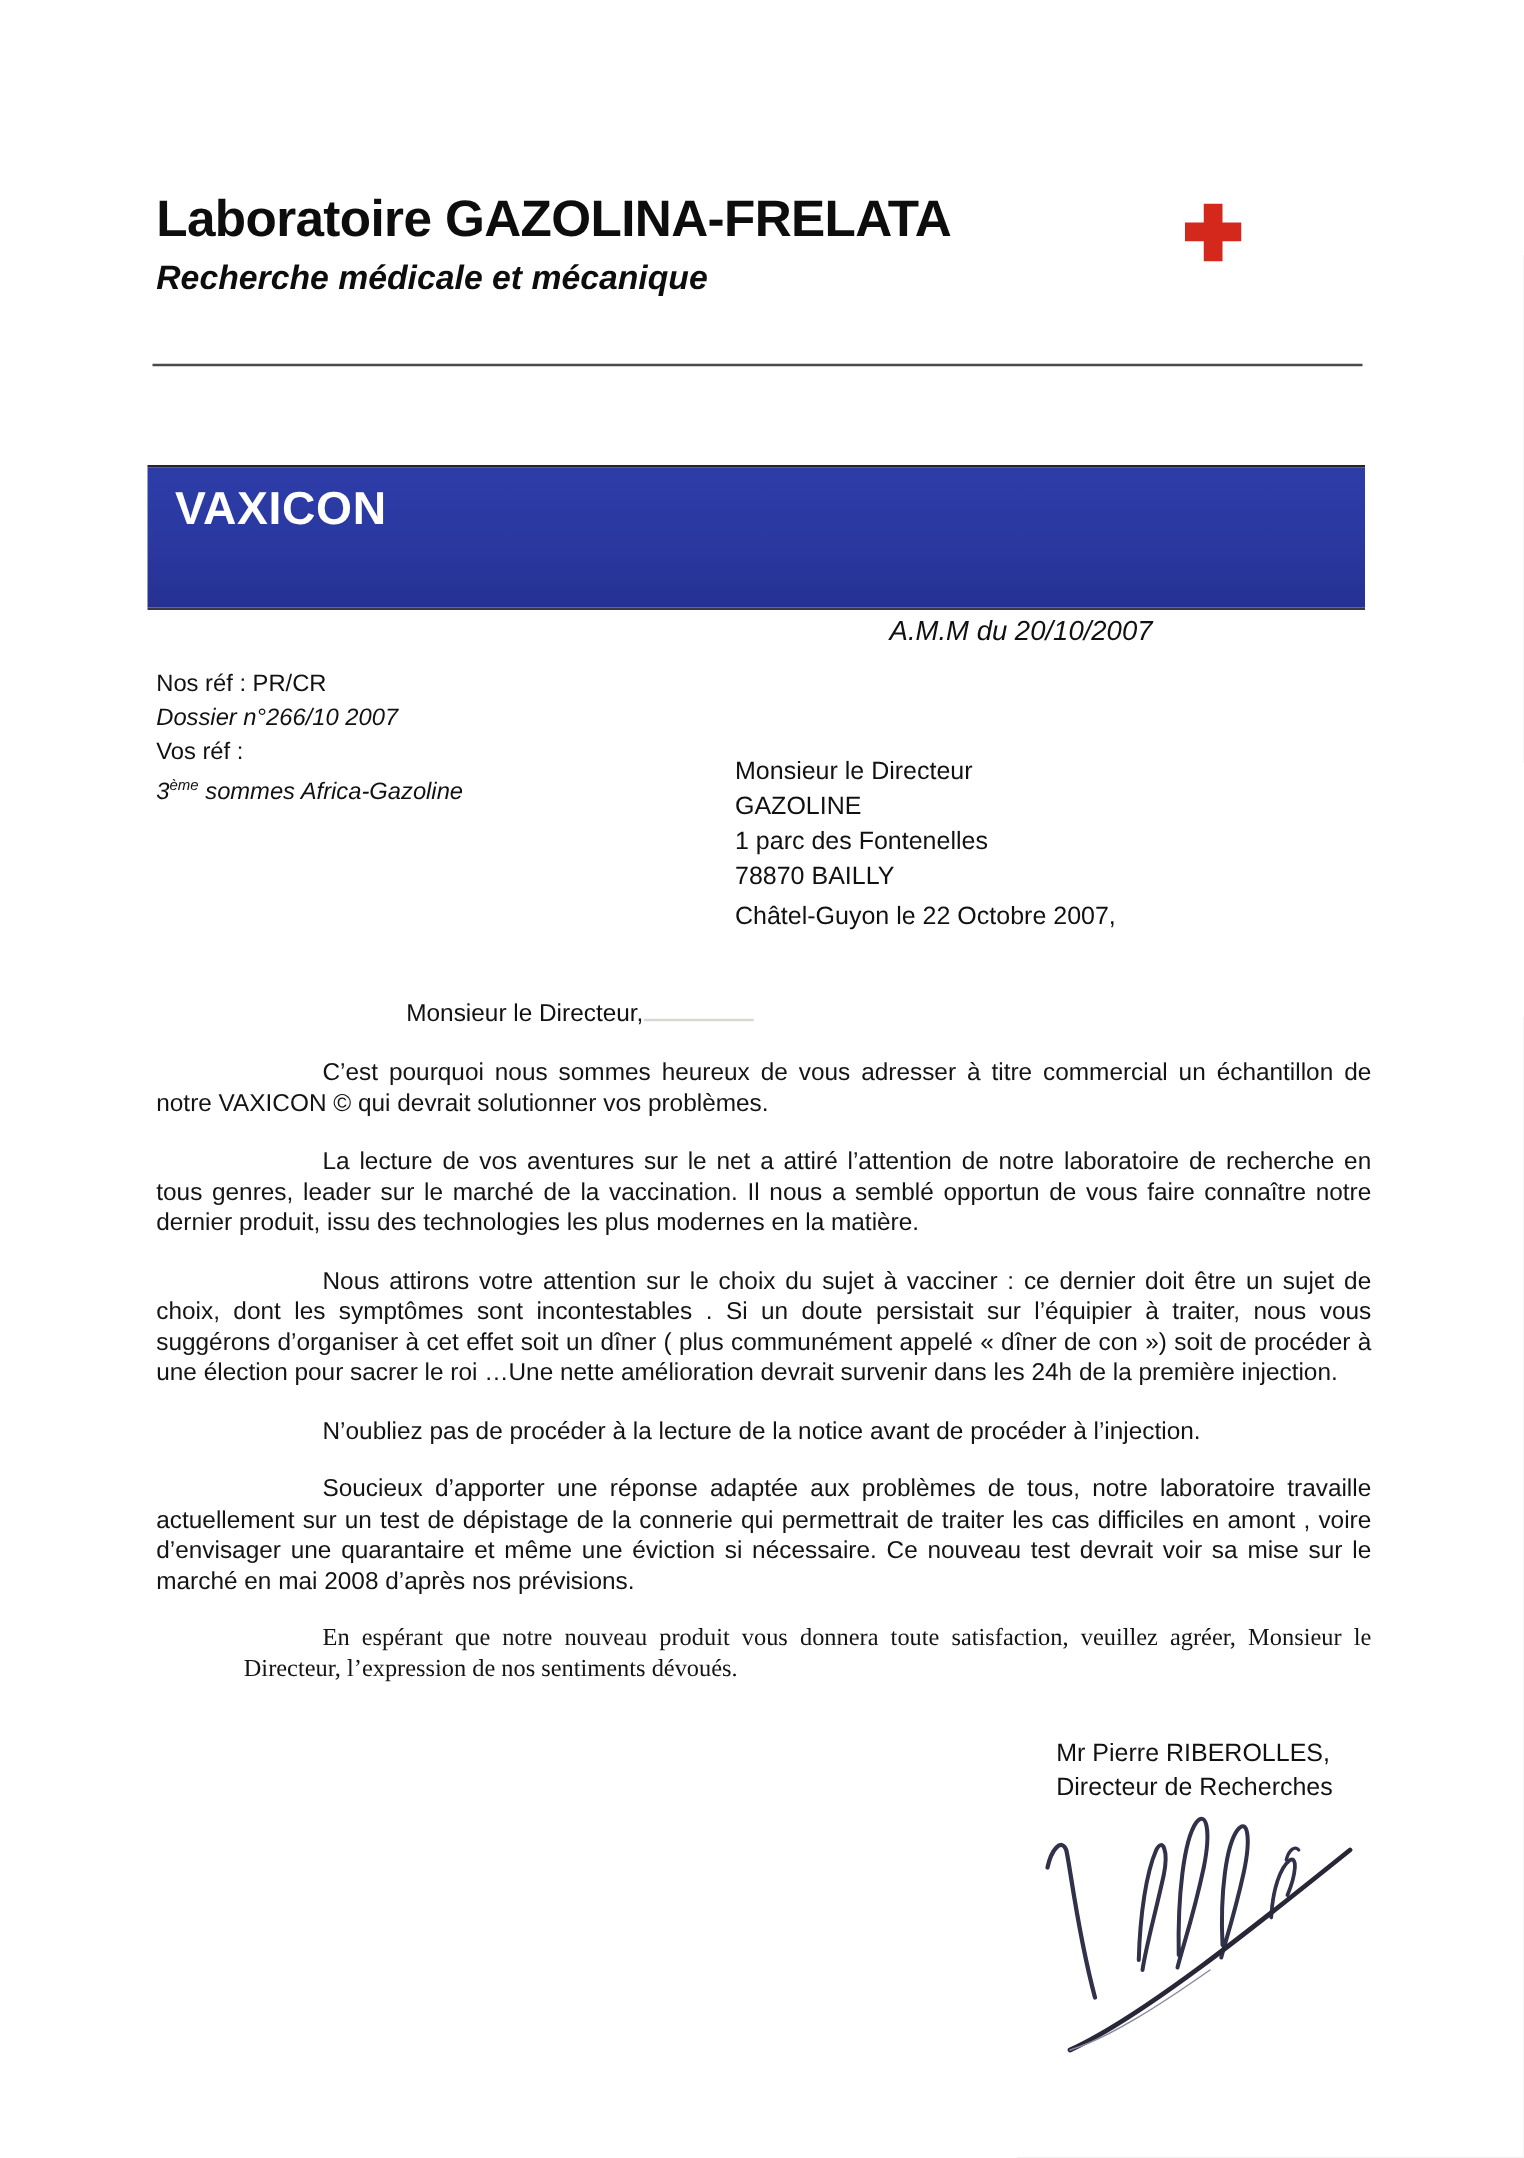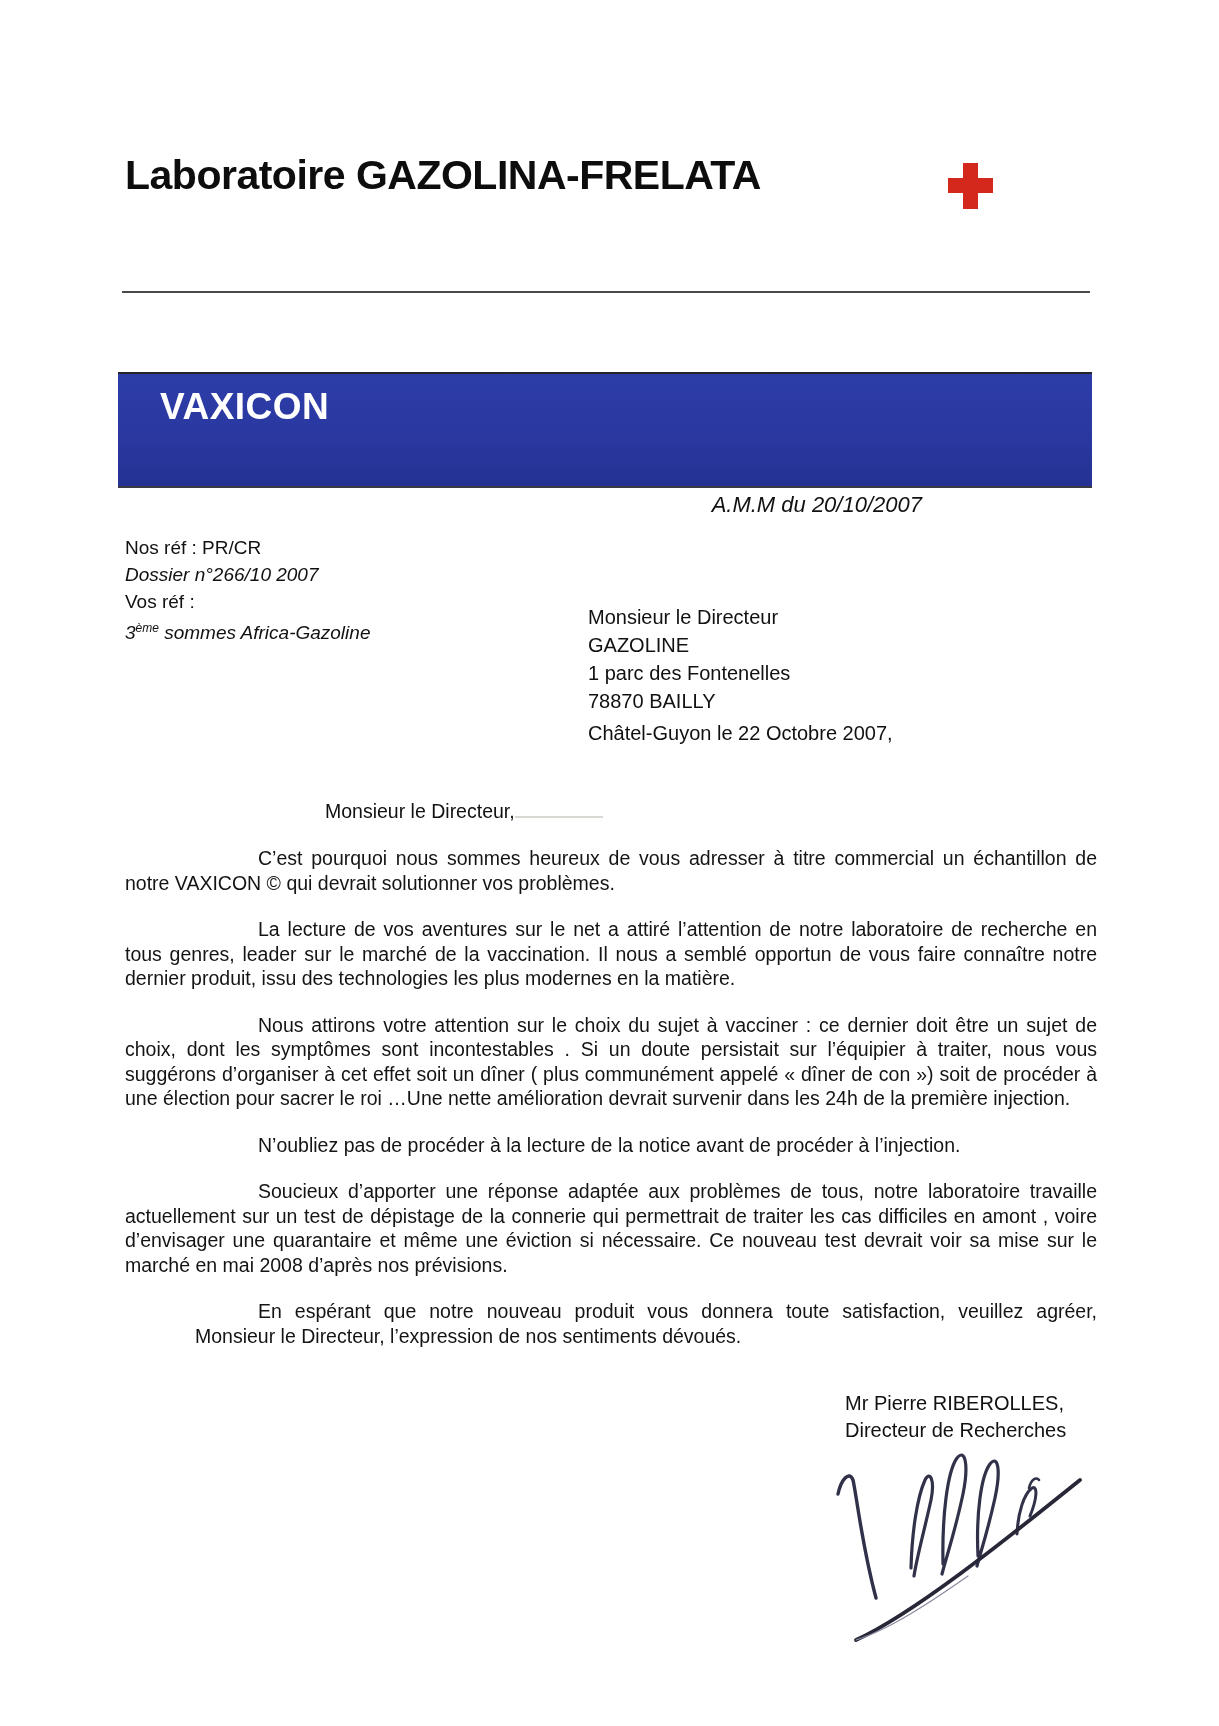--- a/index.html
+++ b/index.html
@@ -31,21 +31,20 @@
     border-top:2px solid #4a4a4a;
   }
   
   .banner{
     position:absolute;left:118px;top:372px;width:974px;height:116px;
     background:linear-gradient(180deg,#2d3da8 0%,#2a38a0 55%,#253192 100%);
     border-top:2px solid #23232c;
     border-bottom:2px solid #3a3a44;
     box-sizing:border-box;
     color:#ffffff;
-    padding-left:20px;
   }
   .banner .product{
     margin:12px 0 2px 22px;
     font-size:37px;font-weight:900;letter-spacing:0.5px;
   }
   .banner .slogan{
     margin:2px 0 0 22px;
     font-size:23px;font-weight:400;
   }
   .banner .slogan sup{font-size:14px;}
@@ -84,38 +83,40 @@
   .body-text p{
     margin:0 0 22px 0;
     text-align:justify;
     text-indent:133px;
   }
   .body-text p.closing{
     margin-left:70px;
     width:902px;
     text-indent:63px;
     box-sizing:border-box;
+    font-family:Liberation Serif, serif;
   }
   
   .sig-block{
     position:absolute;left:845px;top:1390px;
     font-size:20px;line-height:27px;color:#111;
   }
   .sig-scrawl{position:absolute;left:818px;top:1436px;}
 </style>
 </head>
 <body>
 
 <div class="page">
 
   <div class="company">Laboratoire GAZOLINA-FRELATA</div>
   <div class="red-cross">
     <div class="v"></div>
     <div class="h"></div>
   </div>
+  <div class="tagline">Recherche médicale et mécanique</div>
   <div class="head-rule"></div>
 
   <div class="banner">
     <div class="product">VAXICON</div>
   </div>
 
   <div class="amm">A.M.M du 20/10/2007</div>
 
   <div class="refs">
     <div>Nos réf : PR/CR</div>

